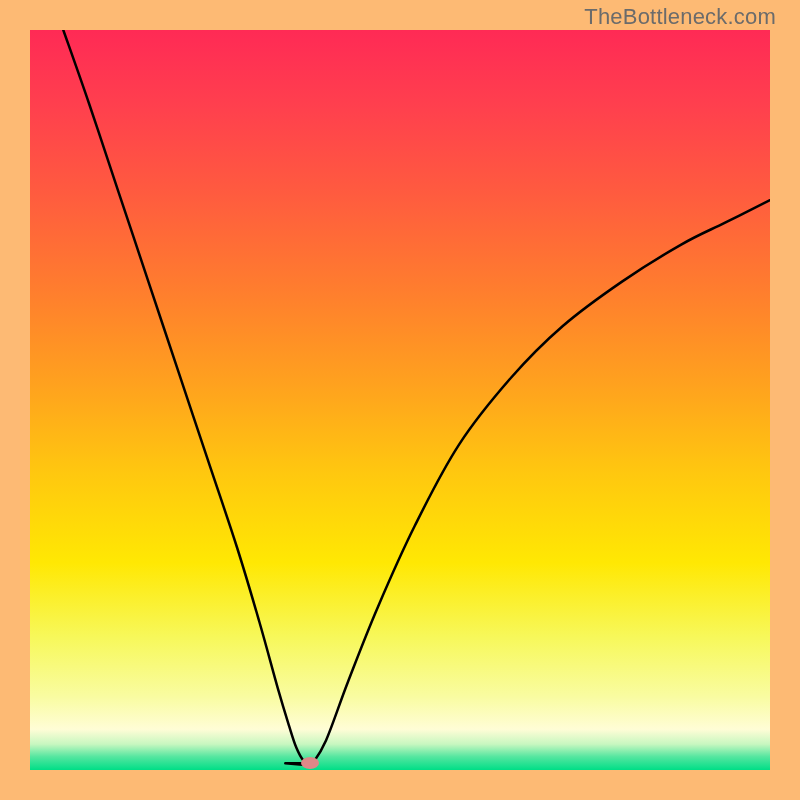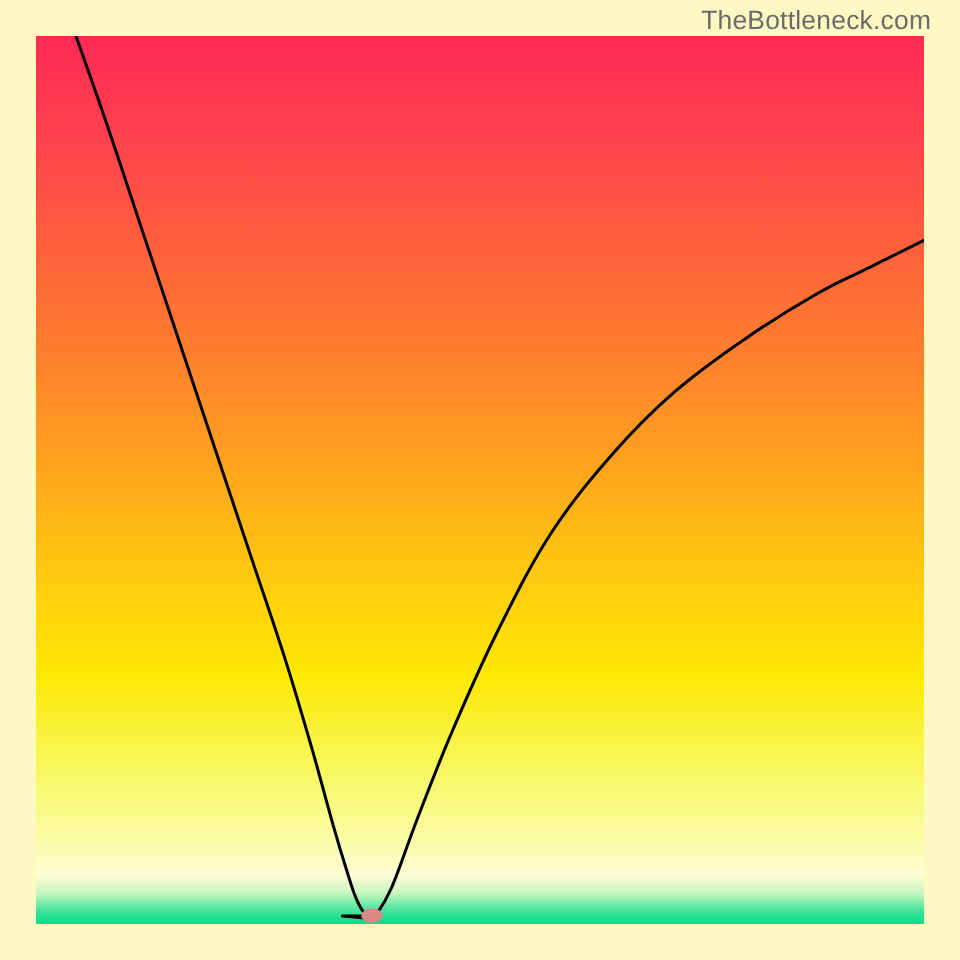--- a/index.html
+++ b/index.html
@@ -9,21 +9,21 @@
     height: 800px;
     background: #000;
     overflow: hidden;
   }
   .frame {
     position: absolute;
     left: 0;
     top: 0;
     width: 800px;
     height: 800px;
-    background: #fef9c3;
+    background: #fdba74;
   }
   .plot-area {
     position: absolute;
     left: 30px;
     top: 30px;
     width: 740px;
     height: 740px;
     overflow: hidden;
   }
   .watermark {

